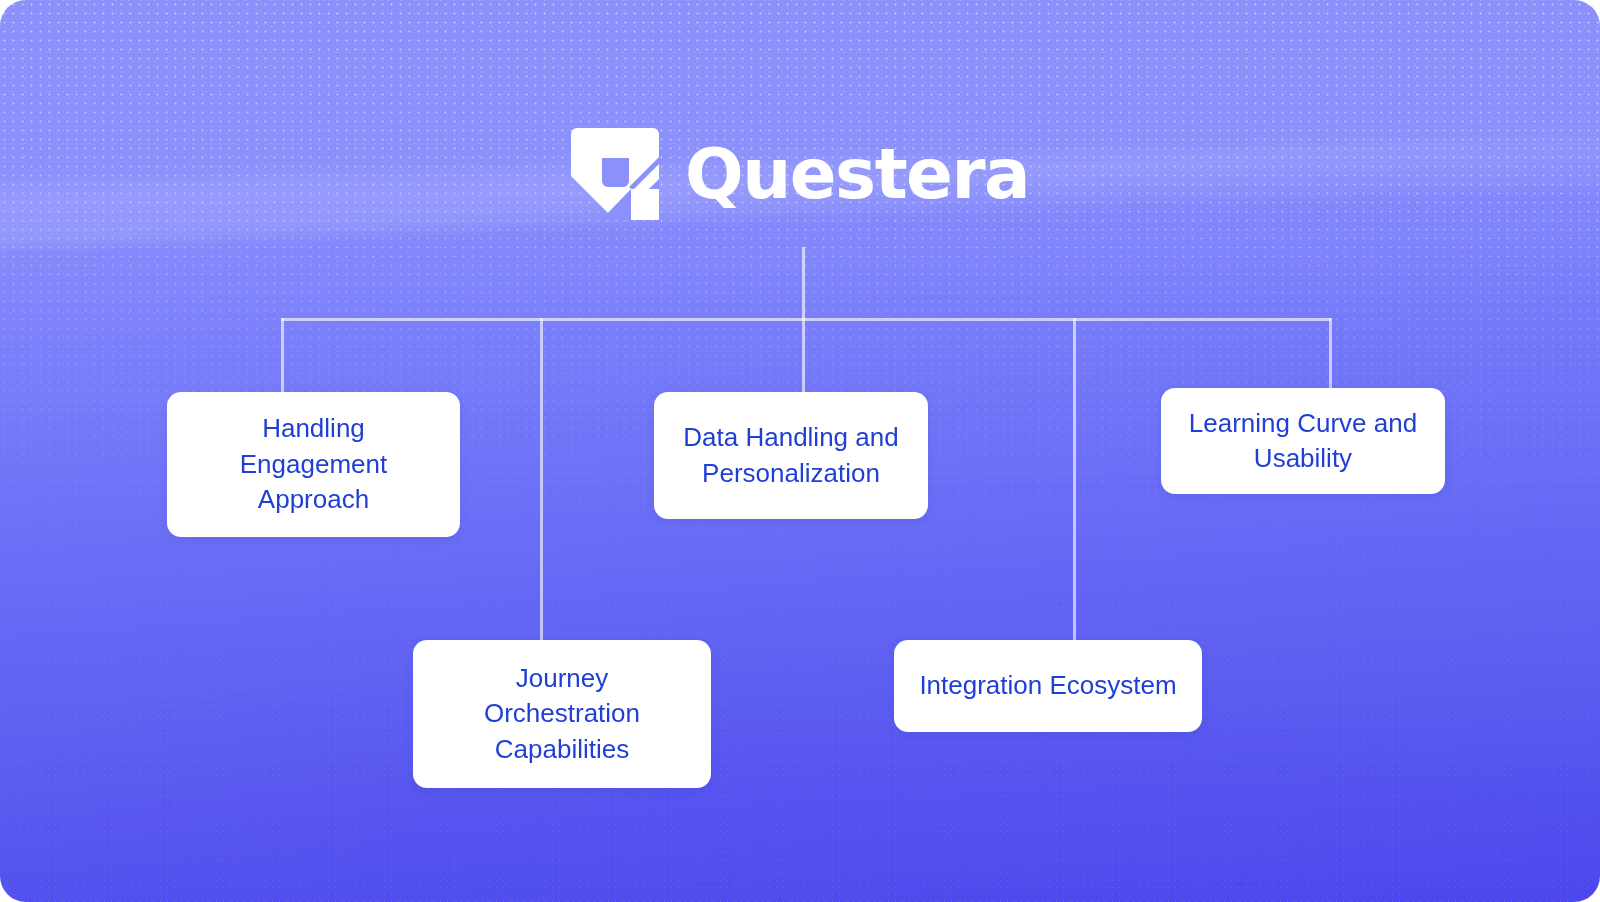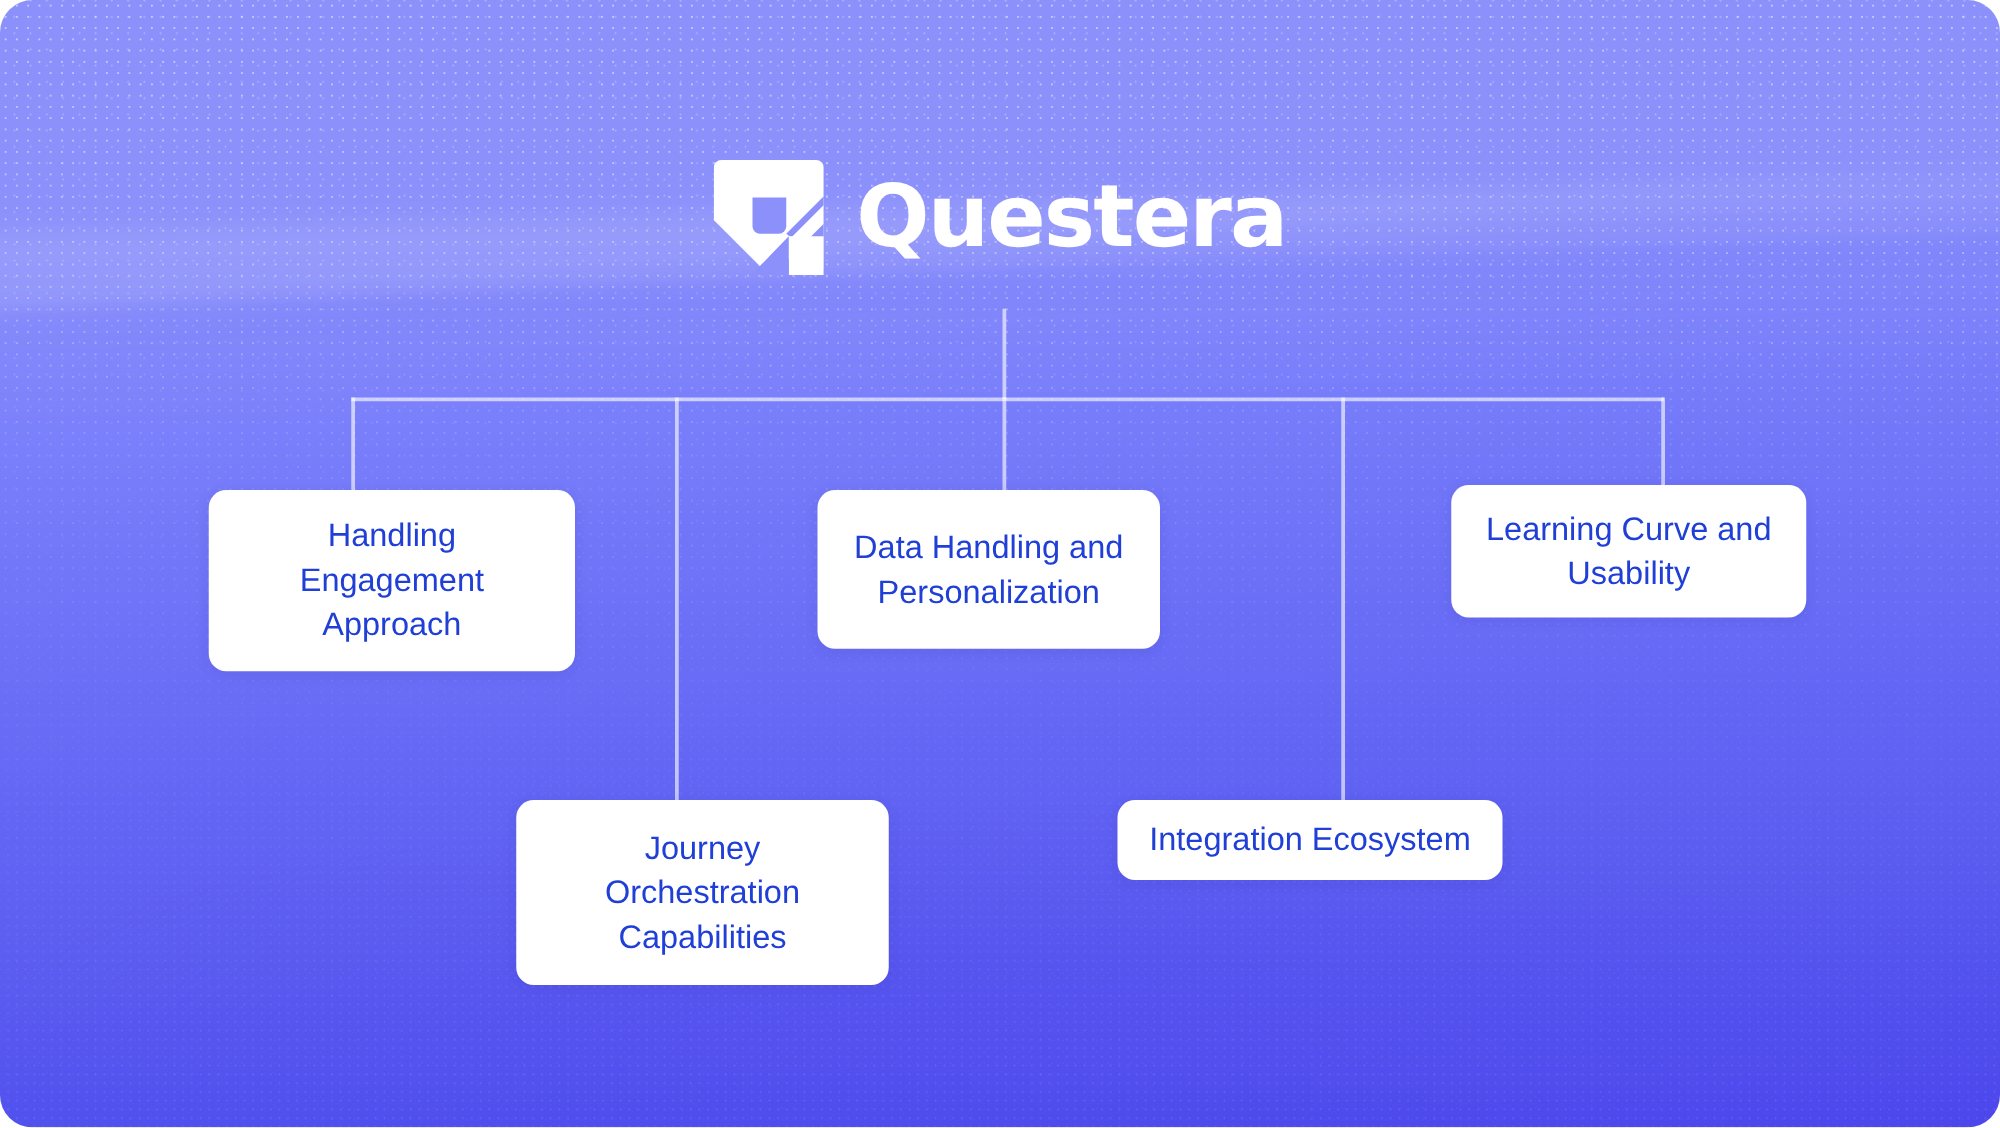--- a/index.html
+++ b/index.html
@@ -142,21 +142,21 @@
     line-height: 1.36;
     font-weight: 400;
     font-family: "Liberation Sans", sans-serif;
     white-space: pre-line;
   }
 
   #n0 { left: 167px; top: 392px; width: 293px; height: 145px; }
   #n1 { left: 654px; top: 392px; width: 274px; height: 127px; }
   #n2 { left: 1161px; top: 388px; width: 284px; height: 106px; }
   #n3 { left: 413px; top: 640px; width: 298px; height: 148px; }
-  #n4 { left: 894px; top: 640px; width: 308px; height: 64px; }
+  #n4 { left: 894px; top: 640px; width: 308px; height: 92px; }
 </style>
 </head>
 <body>
 
 <div id="canvas">
 
   <div class="bg-card">
     <div class="band-a"></div>
     <div class="band-b"></div>
     <div class="band-c"></div>

